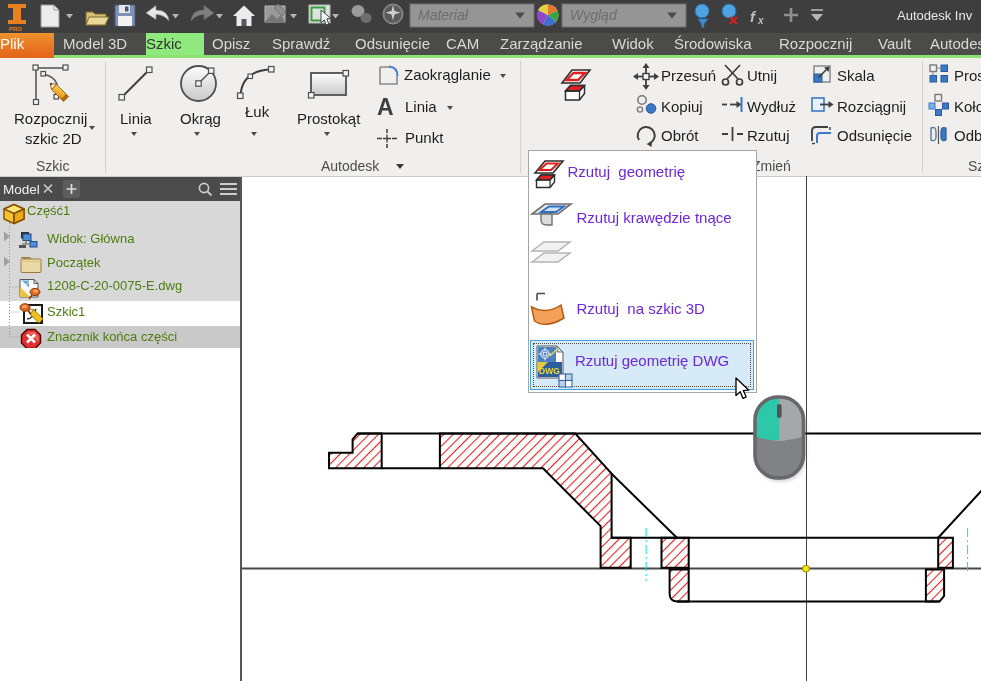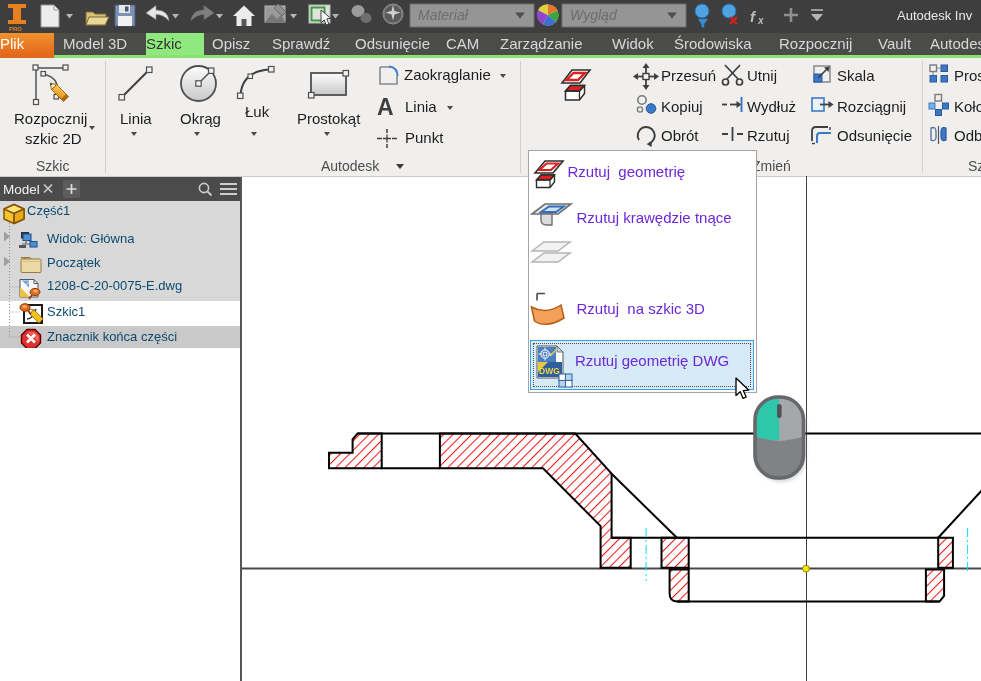--- a/index.html
+++ b/index.html
@@ -22,21 +22,21 @@
 .btext{position:absolute;font-size:15px;color:#1d1d1d;white-space:nowrap}
 .caret{position:absolute;width:0;height:0;border-left:3.5px solid transparent;border-right:3.5px solid transparent;border-top:4.5px solid #4a4a4a}
 
 #rzbtn{position:absolute;left:527px;top:2.5px;width:93px;height:87px;border:1px solid #3a80c4;background:linear-gradient(#d8ecfa,#cde4f6)}
 #rzbtn .lower{position:absolute;left:0;top:45.5px;width:93px;height:41.5px;border-top:1px solid #3a80c4;background:linear-gradient(#d4e6f5,#bcd7ee)}
 
 #ptabbar{position:absolute;left:0;top:177px;width:240px;height:24px;background:#4b4b4b}
 #tree{position:absolute;left:0;top:201px;width:240px;height:147px;background:#d8d8d8}
 #pborder{position:absolute;left:239.5px;top:177px;width:2px;height:504px;background:#555}
 .trow{position:absolute;left:0;width:240px;height:25px}
-.ttext{position:absolute;left:47px;top:5px;font-size:13px;color:#0c4a6e;white-space:nowrap}
+.ttext{position:absolute;left:47px;top:5px;font-size:13px;color:#4d7c0f;white-space:nowrap}
 
 #canvas-svg{position:absolute;left:0;top:0;width:981px;height:681px;pointer-events:none}
 
 #menu{position:absolute;left:528px;top:150px;width:229px;height:243px;background:#fff;border:1px solid #a5a5a5;box-sizing:border-box}
 .mtext{position:absolute;font-size:15px;color:#6d28d9;white-space:nowrap}
 #mhl{position:absolute;left:1px;top:189px;width:224px;height:50px;background:#d6eaf8;border:1px solid #41a0e0;box-sizing:border-box}
 #mhl .dots{position:absolute;left:2px;top:2px;right:2px;bottom:2px;border:1px dotted #4a4a4a}
 </style></head>
 <body>
 

